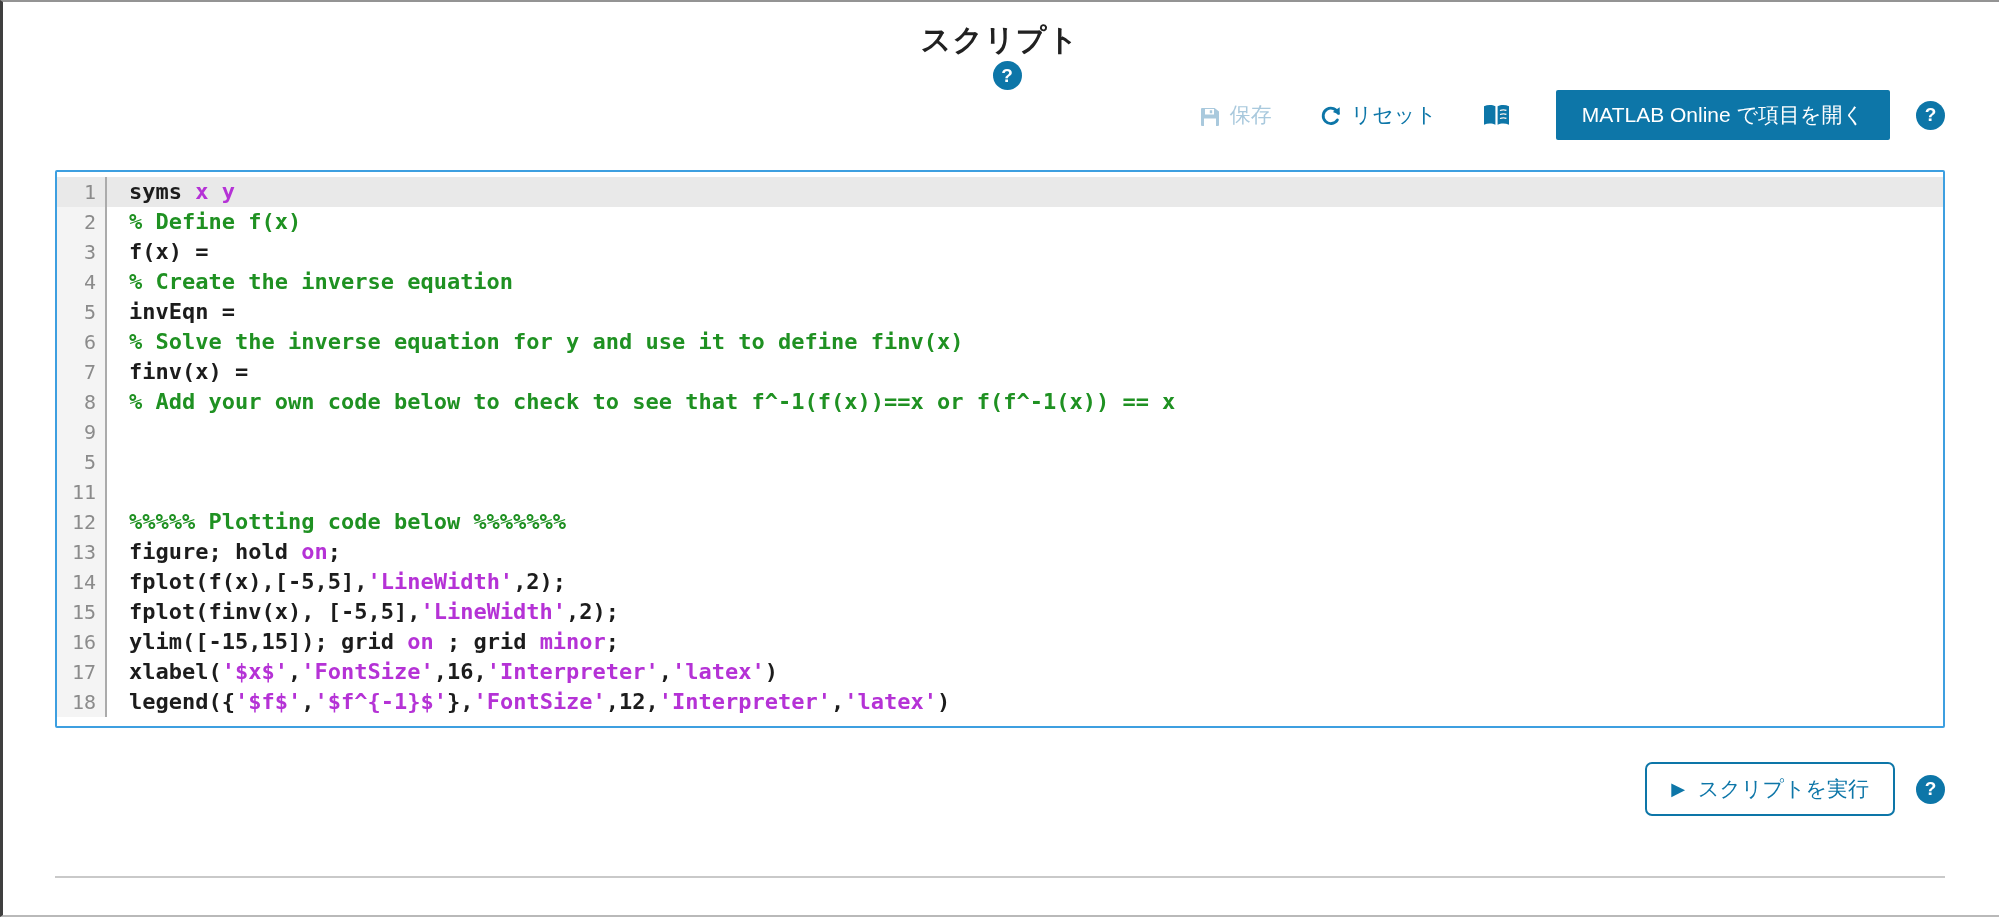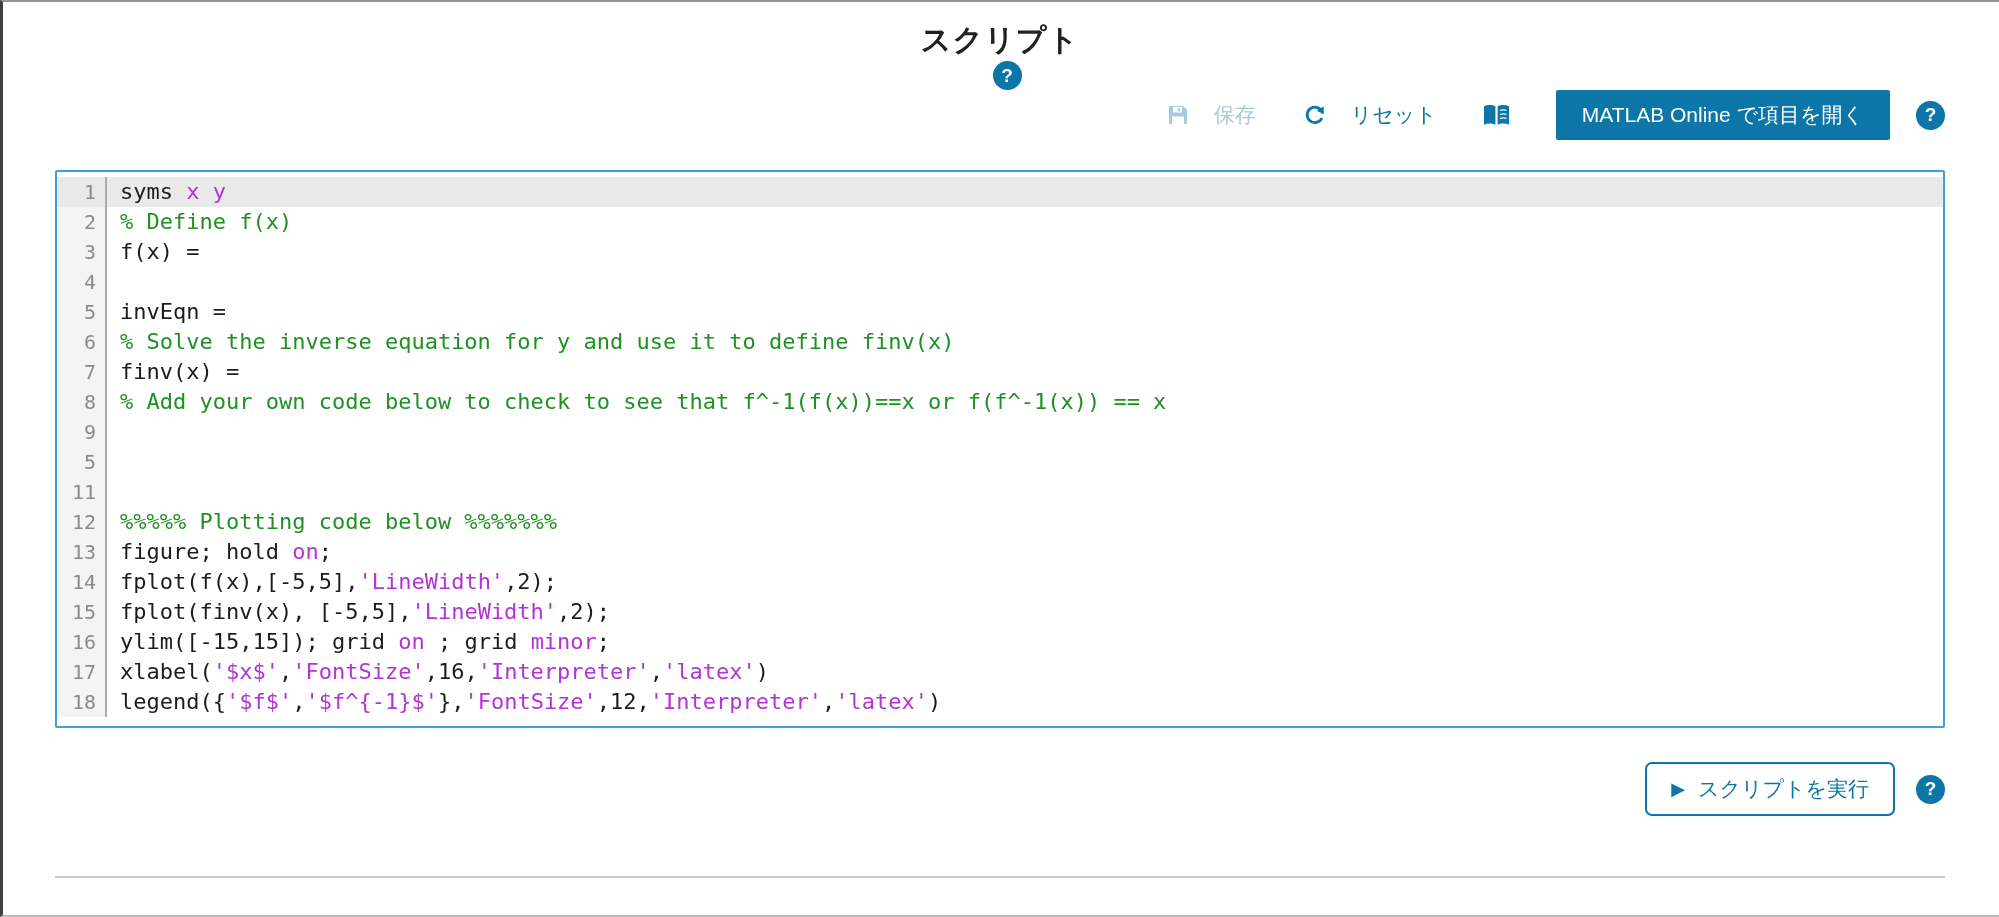--- a/index.html
+++ b/index.html
@@ -43,22 +43,22 @@
     user-select: none;
   }
   .title-help { margin-left: 14px; }
   .toolbar {
     margin-left: auto;
     display: flex;
     align-items: center;
   }
   .tool {
     display: flex;
-    align-items: center;
-    gap: 24px;
+    align-items: flex-end;
+    gap: 8px;
     color: #0d76a8;
     font-size: 21px;
     cursor: pointer;
     white-space: nowrap;
   }
   .tool.disabled { color: #a9c9dd; cursor: default; }
   .tool + .tool { margin-left: 46px; }
   .tool .ticon { display: inline-flex; align-items: center; }
   .primary-btn {
     background: #0d76a8;
@@ -92,21 +92,21 @@
     flex: none;
     width: 50px;
     background: #f4f4f4;
     border-right: 2px solid #ababab;
     color: #8b8b8b;
     font-size: 20px;
     text-align: right;
     padding-right: 9px;
     user-select: none;
   }
-  .code-text { padding-left: 13px; white-space: pre; }
+  .code-text { padding-left: 22px; white-space: pre; font-weight: bold; }
   .code-line.active { background: #e9e9e9; }
   .code-line.active .gutter { background: #e9e9e9; }
   .c-k { color: #1c1c1c; }
   .c-g { color: #1f9122; }
   .c-p { color: #b532d6; }
 
   
   .run-row {
     margin-top: 34px;
     display: flex;
@@ -208,20 +208,21 @@
       <div class="code-line">
         <span class="gutter">2</span>
         <span class="code-text"><span class="c-g">% Define f(x)</span></span>
       </div>
       <div class="code-line">
         <span class="gutter">3</span>
         <span class="code-text"><span class="c-k">f(x) =</span></span>
       </div>
       <div class="code-line">
         <span class="gutter">4</span>
+        <span class="code-text"><span class="c-g">% Create the inverse equation</span></span>
       </div>
       <div class="code-line">
         <span class="gutter">5</span>
         <span class="code-text"><span class="c-k">invEqn =</span></span>
       </div>
       <div class="code-line">
         <span class="gutter">6</span>
         <span class="code-text"><span class="c-g">% Solve the inverse equation for y and use it to define finv(x)</span></span>
       </div>
       <div class="code-line">

